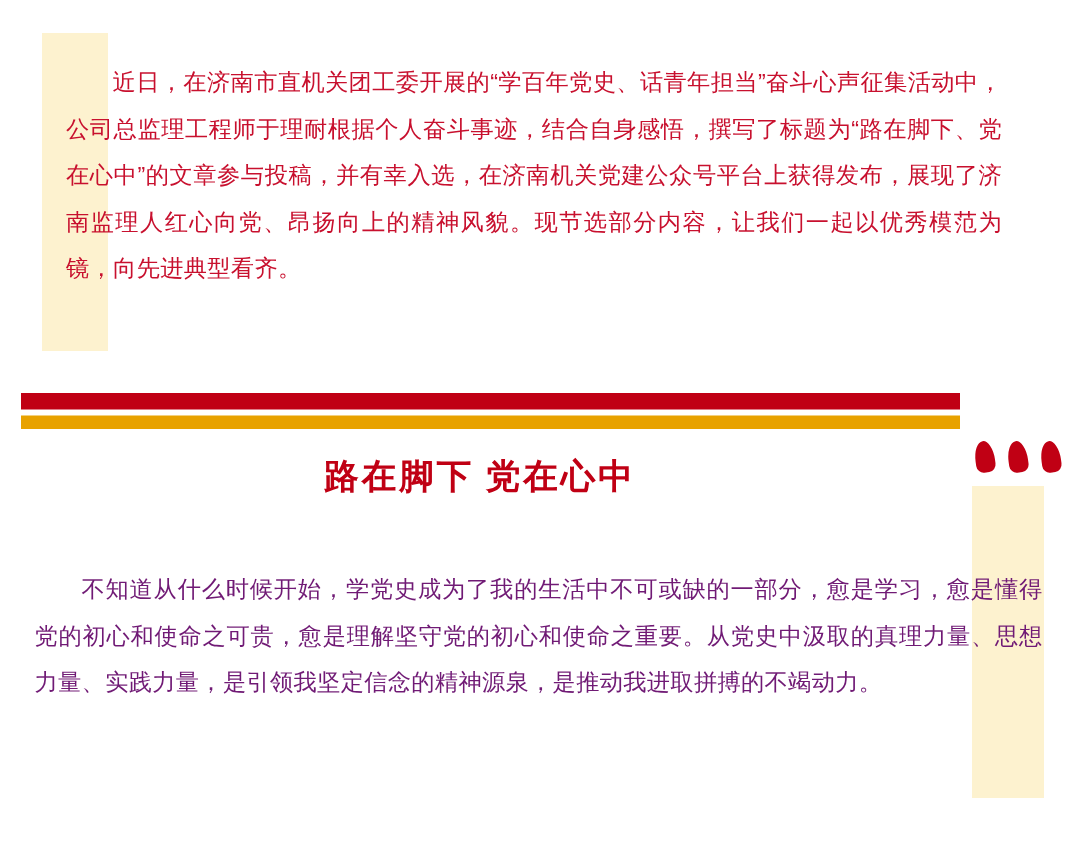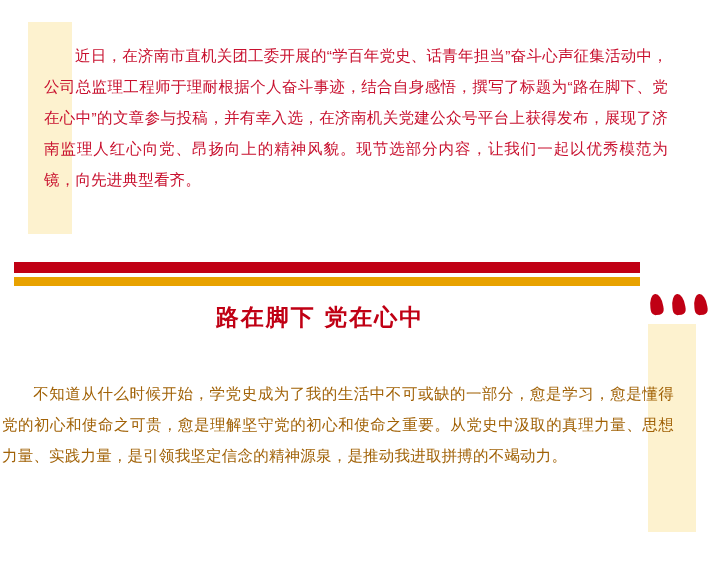--- a/index.html
+++ b/index.html
@@ -97,44 +97,44 @@
   .section-title {
     position: absolute;
     left: 0;
     top: 50px;
     width: 640px;
     text-align: center;
     font-size: 23px;
     font-weight: bold;
     color: #c00014;
     letter-spacing: 2px;
-    font-family: Liberation Sans, sans-serif;
+    font-family: Liberation Serif, serif;
   }
 
   
   .body-section {
     position: relative;
     height: 223px;
   }
   .body-accent-right {
     position: absolute;
     left: 648px;
     top: -26px;
     width: 48px;
     height: 208px;
     background: #fdf2cf;
   }
   .body-text {
     position: absolute;
-    left: 2px;
+    left: 23px;
     top: 28px;
     width: 672px;
     font-size: 15.5px;
     line-height: 31px;
-    color: #a16207;
+    color: #701a75;
     text-align: justify;
     text-justify: inter-ideograph;
     letter-spacing: 0.2px;
   }
   .body-text .indent {
     display: inline-block;
     width: 2em;
   }
 </style>
 </head>

